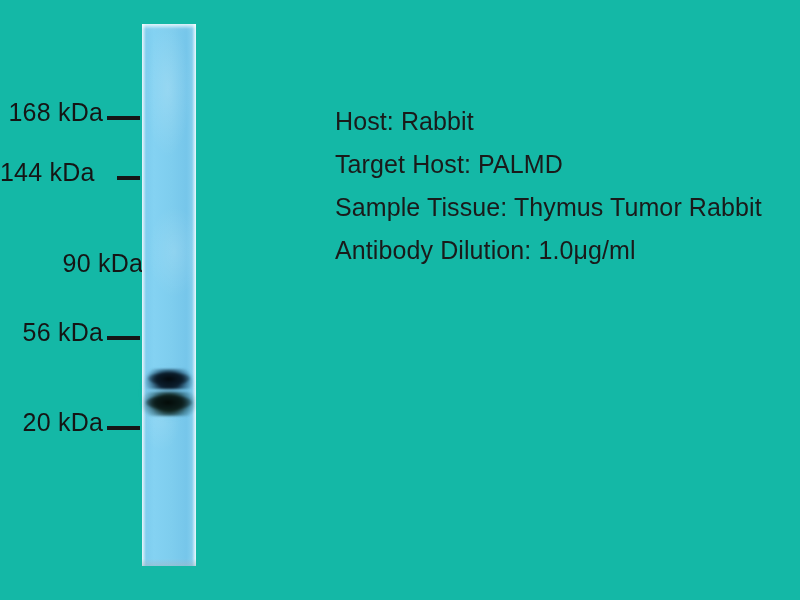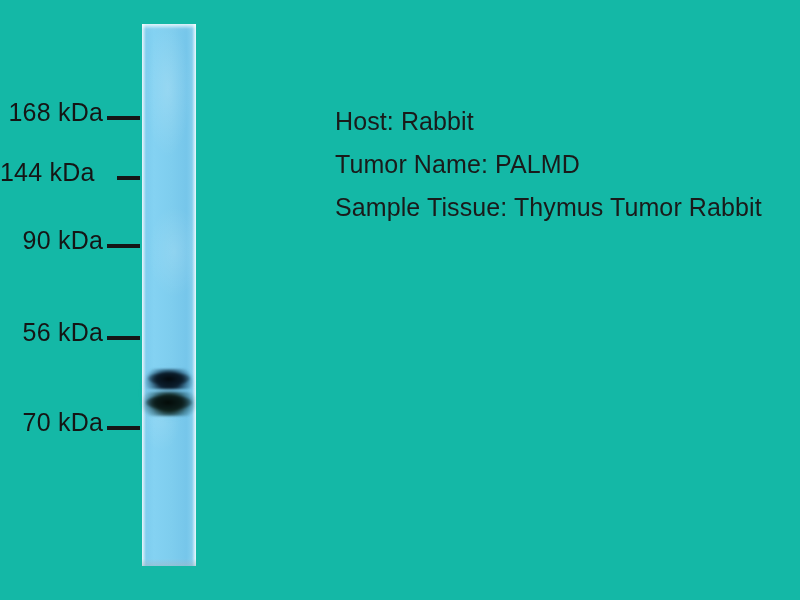--- a/index.html
+++ b/index.html
@@ -169,49 +169,50 @@
     <div class="marker-row" style="top:95px;">
       <span class="marker-label">168 kDa</span>
       <span class="marker-tick"></span>
     </div>
 
     <div class="marker-row" style="top:155px;gap:18px;">
       <span class="marker-label">144 kDa</span>
       <span class="marker-tick"></span>
     </div>
 
-    <div class="marker-row" style="top:223px;">
+    <div class="marker-row" style="top:246px;padding-left:40px;">
       <span class="marker-label">90 kDa</span>
       <span class="marker-tick"></span>
     </div>
 
     <div class="marker-row" style="top:315px;">
       <span class="marker-label">56 kDa</span>
       <span class="marker-tick"></span>
     </div>
 
     <div class="marker-row" style="top:405px;">
-      <span class="marker-label">70 kDa</span>
+      <span class="marker-label">20 kDa</span>
       <span class="marker-tick"></span>
     </div>
 
   </div>
 
   <div id="blot-lane">
     <div id="lane-edge-top"></div>
     <div id="lane-edge-left"></div>
     <div id="lane-edge-right"></div>
     <div id="lane-edge-bottom"></div>
 
     <div class="band-smear"></div>
     <div class="band-upper-shape"></div>
     <div class="band-upper-core"></div>
     <div class="band-lower-shape"></div>
     <div class="band-lower-core"></div>
   </div>
 
   <div id="info-panel">
     <div class="info-line">Host: Rabbit</div>
-    <div class="info-line">Tumor Name: PALMD</div>
+    <div class="info-line">Target Host: PALMD</div>
     <div class="info-line">Sample Tissue: Thymus Tumor Rabbit</div>
+    <div class="info-line">Antibody Dilution: 1.0μg/ml</div>
   </div>
 
 </div>
 
 </body></html>

